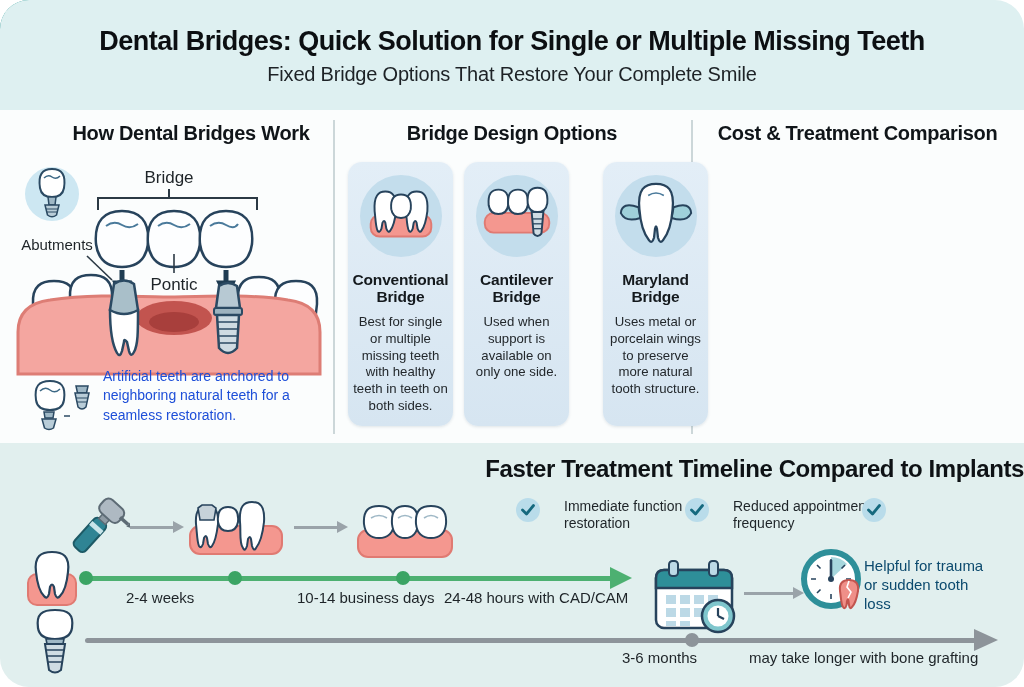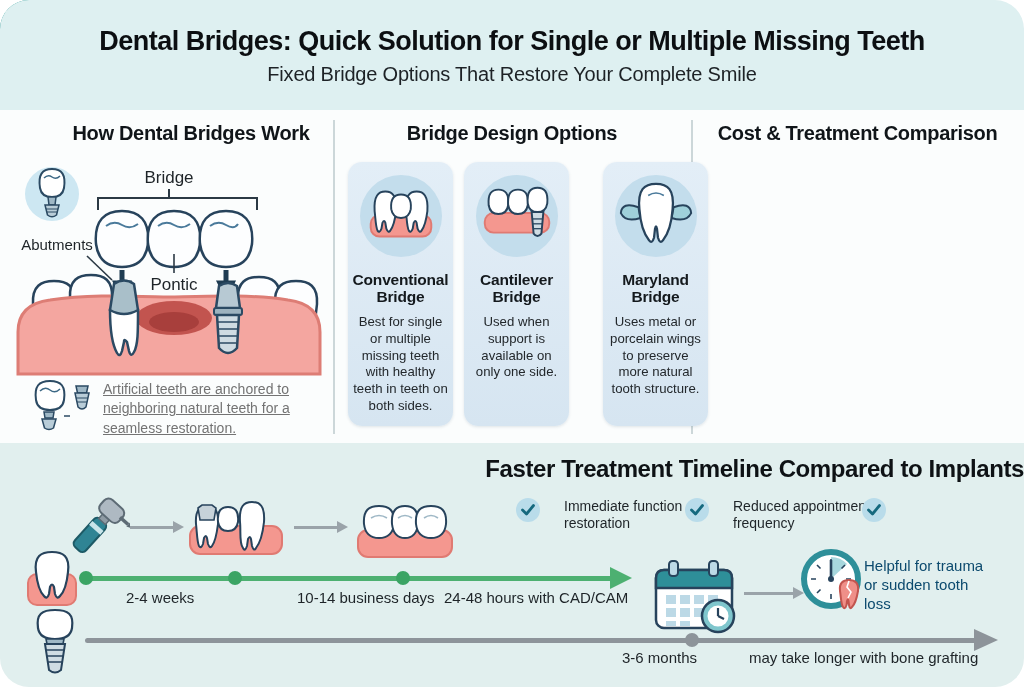--- a/index.html
+++ b/index.html
@@ -13,21 +13,21 @@
   .band-bot { left:0; top:443px; width:1024px; height:244px; background:#e1efee; }
 
   .main-title { left:0; top:26px; width:1024px; text-align:center; font-size:27px; font-weight:700; color:#0c0f12; letter-spacing:-0.5px; }
   .sub-title  { left:0; top:63px; width:1024px; text-align:center; font-size:20px; color:#1d2226; letter-spacing:-0.2px; }
 
   .vdiv { top:120px; width:2px; height:314px; background:#ccd7d9; }
 
   .col-title { top:122px; text-align:center; font-size:20px; font-weight:700; color:#101519; letter-spacing:-0.3px; }
 
   
-  .note-text { left:103px; top:380px; width:200px; font-size:14px; line-height:1.38; color:#737373;text-decoration:underline; }
+  .note-text { left:103px; top:367px; width:200px; font-size:14px; line-height:1.38; color:#1d4ed8; }
 
   
   .card { top:162px; width:105px; height:264px; background:linear-gradient(180deg,#e3eef7,#d6e5f1); border-radius:14px; box-shadow:0 1px 3px rgba(60,90,110,.15); text-align:center; padding-top:10px; }
   .card .circ { width:84px; height:84px; margin:2px auto 0; }
   .card h3 { font-size:15.5px; line-height:1.12; font-weight:700; color:#14191d; margin-top:9px; letter-spacing:-0.2px; }
   .card p { font-size:13.2px; line-height:1.28; color:#23282c; margin-top:8px; padding:0 4px; }
 
   
   .table { left:702px; top:160px; width:302px; display:grid; grid-template-columns:70px 76px 70px 74px; grid-template-rows:48px 50px 50px 50px 50px; gap:4px; }
   .table .cell { display:flex; align-items:center; justify-content:center; text-align:center; line-height:1.15; }

